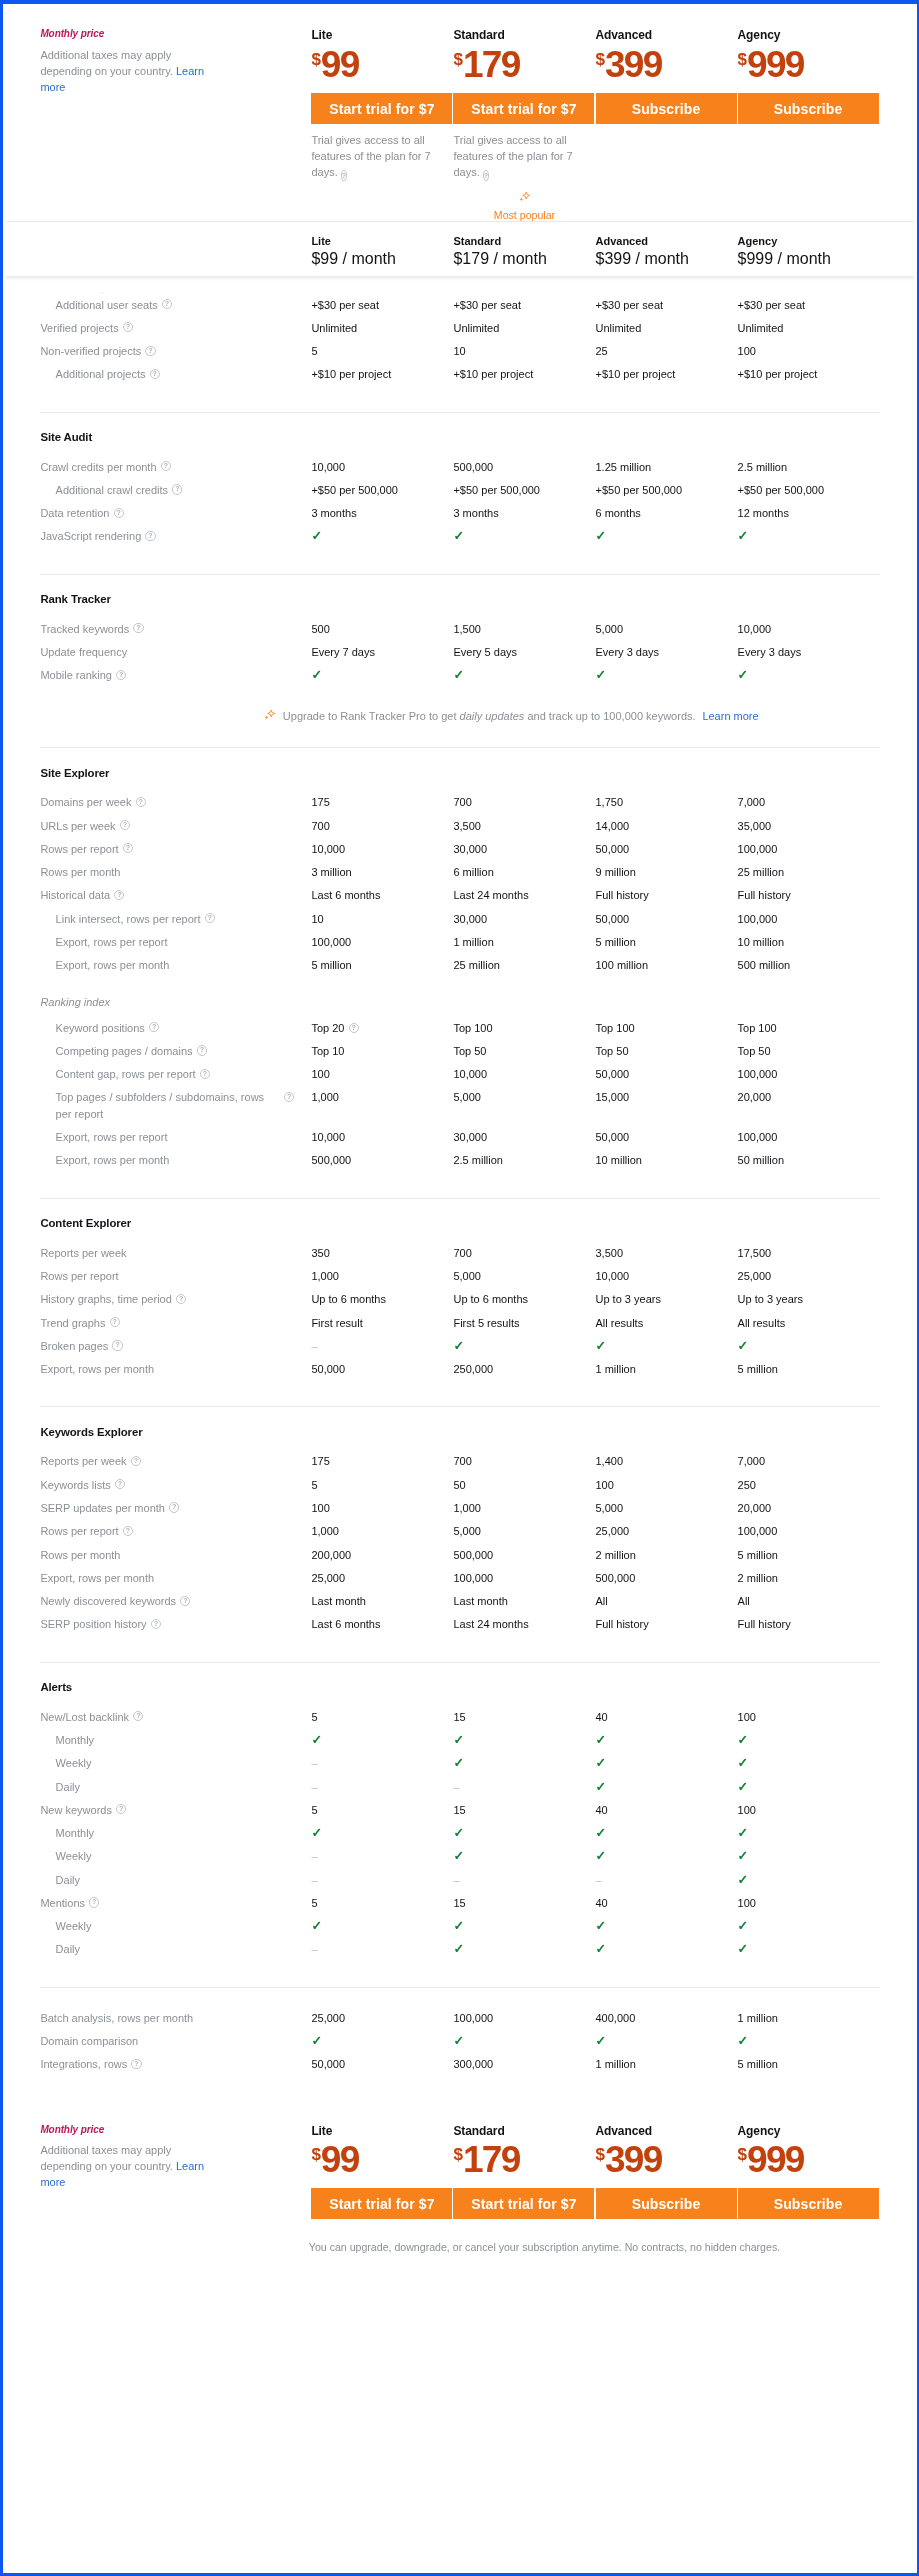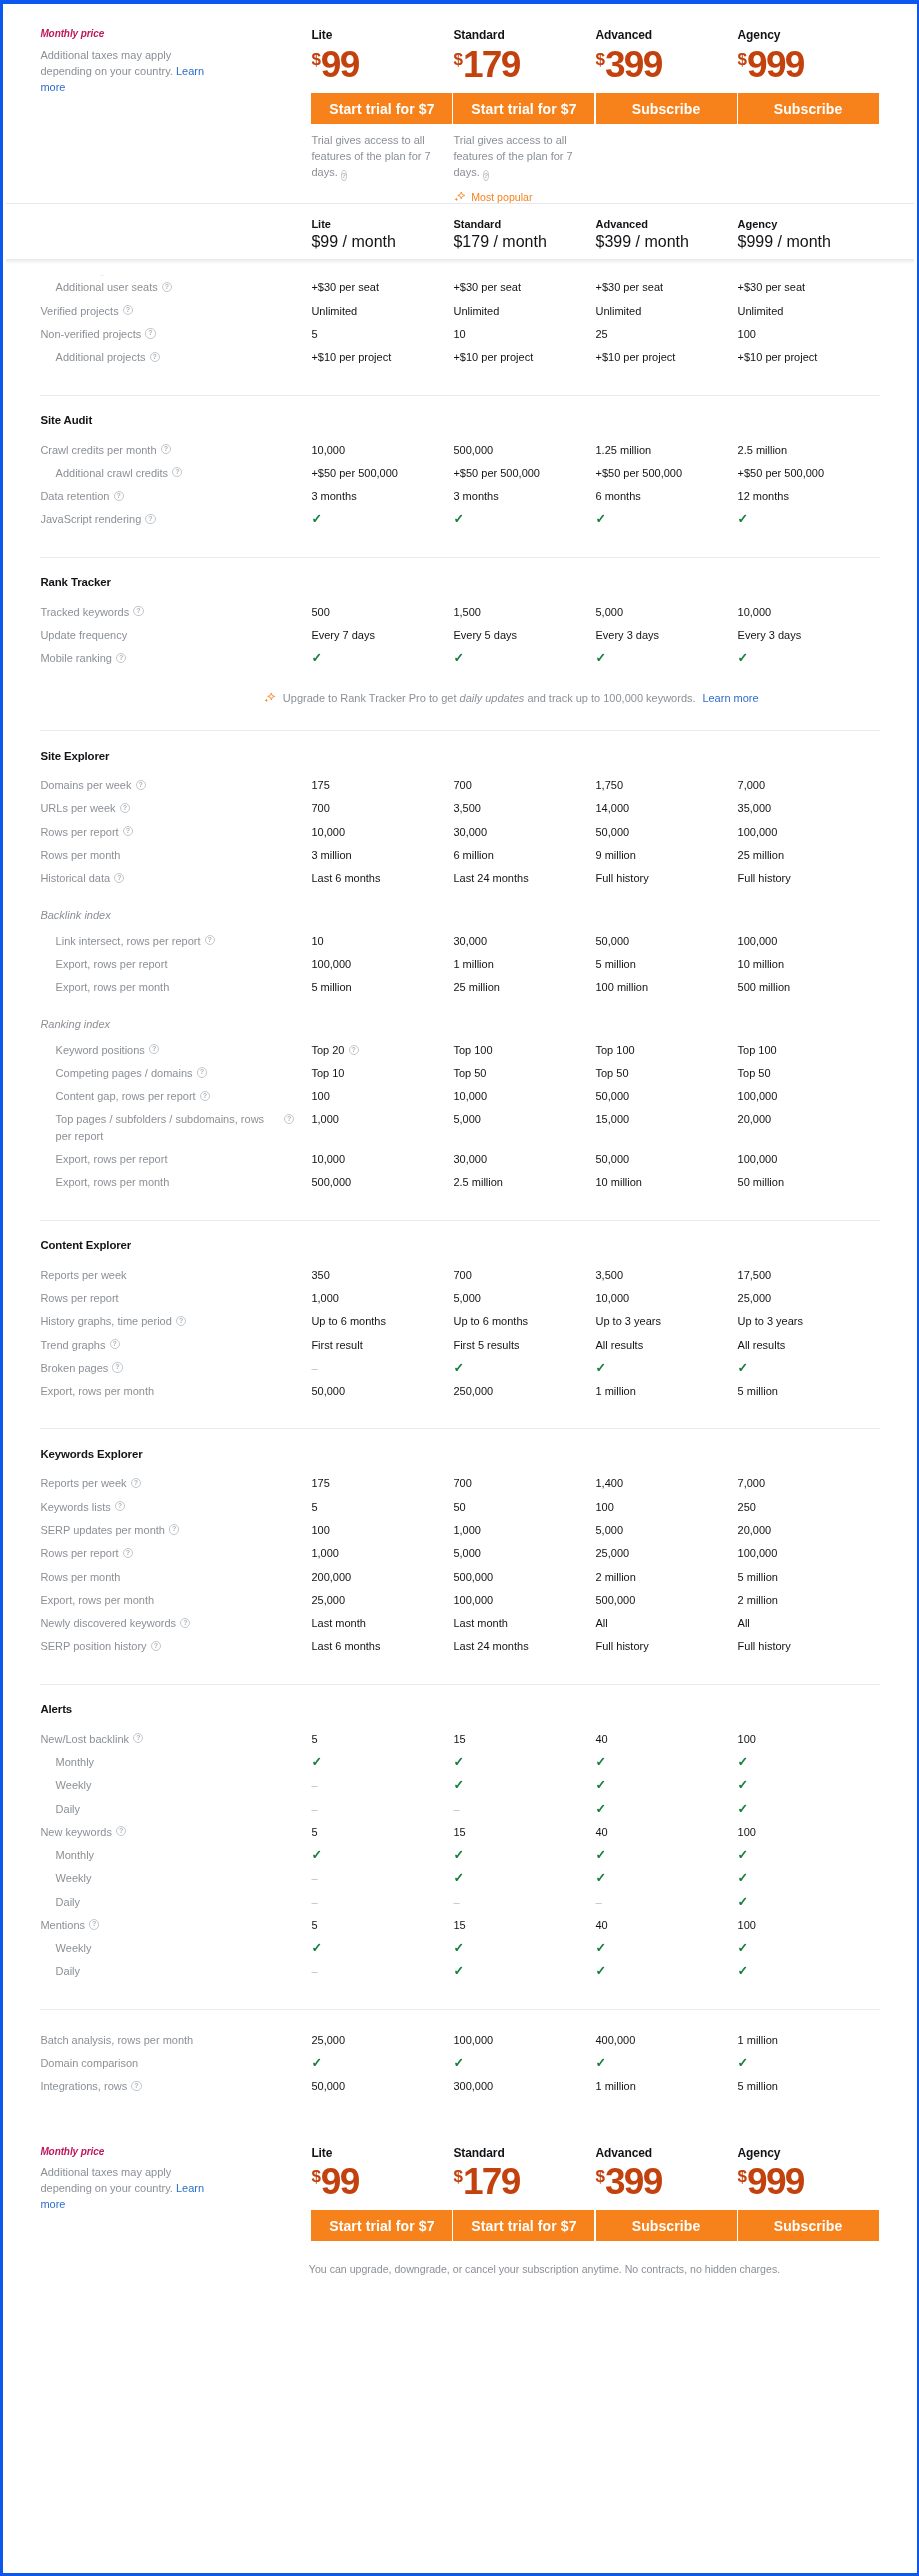--- a/index.html
+++ b/index.html
@@ -110,20 +110,21 @@
     max-width: 140px;
   }
   .pop-badge {
     margin-top: 10.2px;
     font-size: 10.6px;
     color: #f7821b;
     display: flex;
     align-items: center;
     gap: 5.1px;
     white-space: nowrap;
+    flex-direction: column;
   }
   .spark { width: 12.7px; height: 12.7px; flex: 0 0 auto; display:block; }
 
   
   .sub-head {
     padding: 13.6px 34px 8.5px 34px;
     background: #ffffff;
   }
   .sub-plan-name {
     font-size: 11px;
@@ -608,21 +609,20 @@
               <div class="fval">
                 <span>Last 24 months</span>
               </div>
               <div class="fval">
                 <span>Full history</span>
               </div>
               <div class="fval">
                 <span>Full history</span>
               </div>
             </div>
-            <div class="subsection-title">Backlink index</div>
             <div class="frow">
               <div class="flabel indent">
                 <span>Link intersect, rows per report</span>
                 <span class="qmark">?</span>
               </div>
               <div class="fval">
                 <span>10</span>
               </div>
               <div class="fval">
                 <span>30,000</span>

